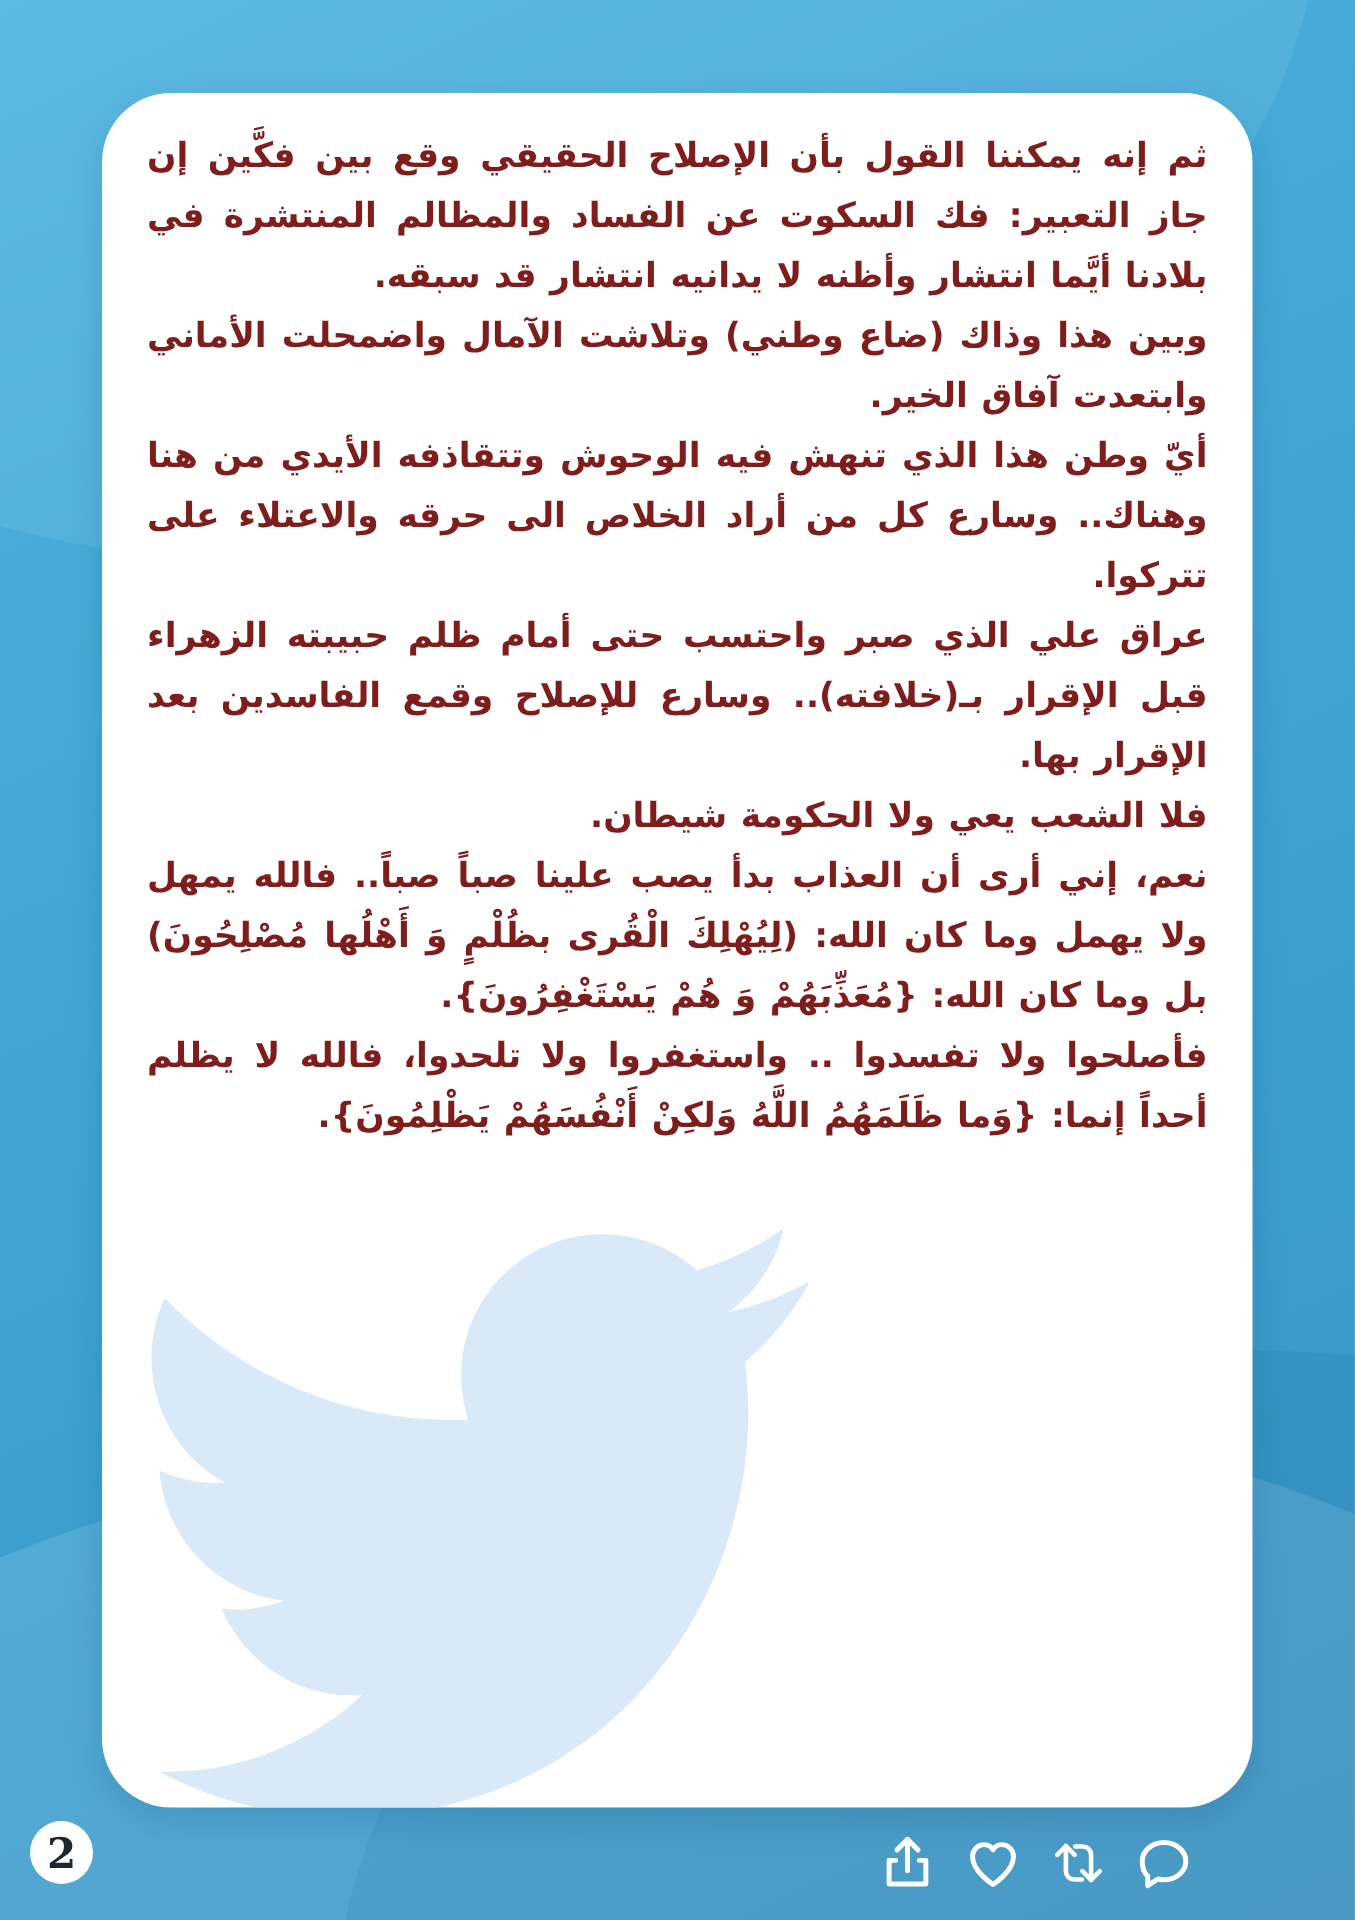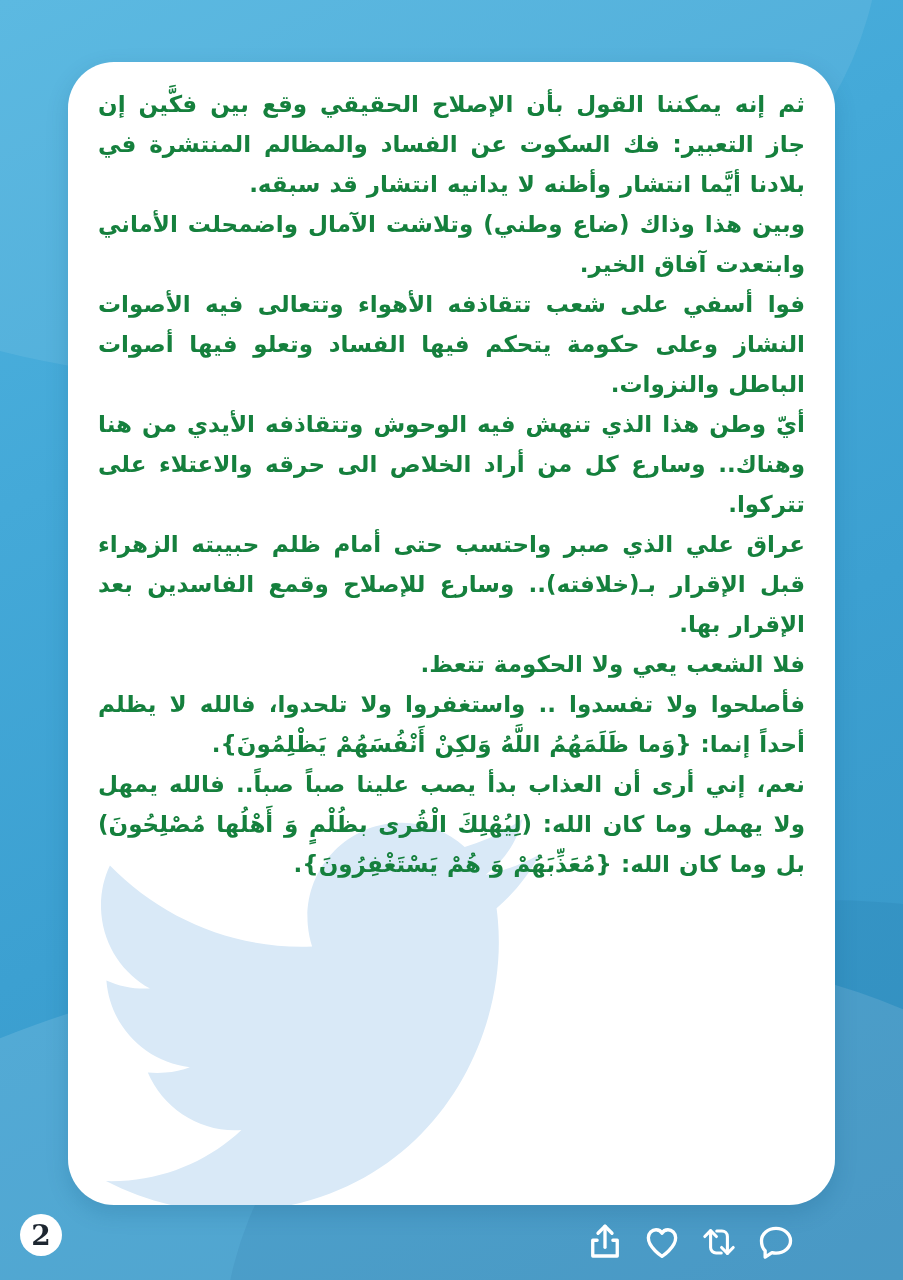--- a/index.html
+++ b/index.html
@@ -57,21 +57,21 @@
   }
   .watermark svg { width: 100%; height: 100%; }
   .text-block {
     position: absolute;
     inset: 0;
     padding: 22px 30px 18px 30px;
     direction: rtl;
   }
   .text-block p {
     margin: 0;
-    color: #15803d;
+    color: #7f1d1d;
     font-size: 23px;
     font-weight: 700;
     line-height: 40px;
     direction: rtl;
     text-align: justify;
     text-align-last: right;
     word-spacing: 1px;
     position: relative;
     z-index: 2;
   }
@@ -128,26 +128,25 @@
 
     <div class="watermark">
       <svg viewBox="0 0 24 24" preserveAspectRatio="xMidYMid meet">
         <path fill="#d9e9f7" d="M23.954 4.569c-.885.389-1.83.654-2.825.775 1.014-.611 1.794-1.574 2.163-2.723-.951.555-2.005.959-3.127 1.184-.896-.959-2.173-1.559-3.591-1.559-2.717 0-4.92 2.203-4.92 4.917 0 .39.045.765.127 1.124C7.691 8.094 4.066 6.13 1.64 3.161c-.427.722-.666 1.561-.666 2.475 0 1.71.87 3.213 2.188 4.096-.807-.026-1.566-.248-2.228-.616v.061c0 2.385 1.693 4.374 3.946 4.827-.413.111-.849.171-1.296.171-.314 0-.615-.03-.916-.086.631 1.953 2.445 3.377 4.604 3.417-1.68 1.319-3.809 2.105-6.102 2.105-.39 0-.779-.023-1.17-.067 2.189 1.394 4.768 2.209 7.557 2.209 9.054 0 13.999-7.496 13.999-13.986 0-.209 0-.42-.015-.63.961-.689 1.8-1.56 2.46-2.548l-.047-.02z"></path>
       </svg>
     </div>
 
     <div class="text-block">
       <p>ثم إنه يمكننا القول بأن الإصلاح الحقيقي وقع بين فكَّين إن جاز التعبير: فك السكوت عن الفساد والمظالم المنتشرة في بلادنا أيَّما انتشار وأظنه لا يدانيه انتشار قد سبقه.</p>
       <p>وبين هذا وذاك (ضاع وطني) وتلاشت الآمال واضمحلت الأماني وابتعدت آفاق الخير.</p>
-      <p>فوا أسفي على شعب تتقاذفه الأهواء وتتعالى فيه الأصوات النشاز وعلى حكومة يتحكم فيها الفساد وتعلو فيها أصوات الباطل والنزوات.</p>
       <p>أيّ وطن هذا الذي تنهش فيه الوحوش وتتقاذفه الأيدي من هنا وهناك.. وسارع كل من أراد الخلاص الى حرقه والاعتلاء على تتركوا.</p>
       <p>عراق علي الذي صبر واحتسب حتى أمام ظلم حبيبته الزهراء قبل الإقرار بـ(خلافته).. وسارع للإصلاح وقمع الفاسدين بعد الإقرار بها.</p>
-      <p>فلا الشعب يعي ولا الحكومة تتعظ.</p>
+      <p>فلا الشعب يعي ولا الحكومة شيطان.</p>
+      <p>نعم، إني أرى أن العذاب بدأ يصب علينا صباً صباً.. فالله يمهل ولا يهمل وما كان الله: (لِيُهْلِكَ الْقُرى بظُلْمٍ وَ أَهْلُها مُصْلِحُونَ) بل وما كان الله: {مُعَذِّبَهُمْ وَ هُمْ يَسْتَغْفِرُونَ}.</p>
       <p>فأصلحوا ولا تفسدوا .. واستغفروا ولا تلحدوا، فالله لا يظلم أحداً إنما: {وَما ظَلَمَهُمُ اللَّهُ وَلكِنْ أَنْفُسَهُمْ يَظْلِمُونَ}.</p>
-      <p>نعم، إني أرى أن العذاب بدأ يصب علينا صباً صباً.. فالله يمهل ولا يهمل وما كان الله: (لِيُهْلِكَ الْقُرى بظُلْمٍ وَ أَهْلُها مُصْلِحُونَ) بل وما كان الله: {مُعَذِّبَهُمْ وَ هُمْ يَسْتَغْفِرُونَ}.</p>
     </div>
 
   </div>
 
   <div class="page-badge">
     <span>2</span>
   </div>
 
   <div class="actions">
     <div class="action">

